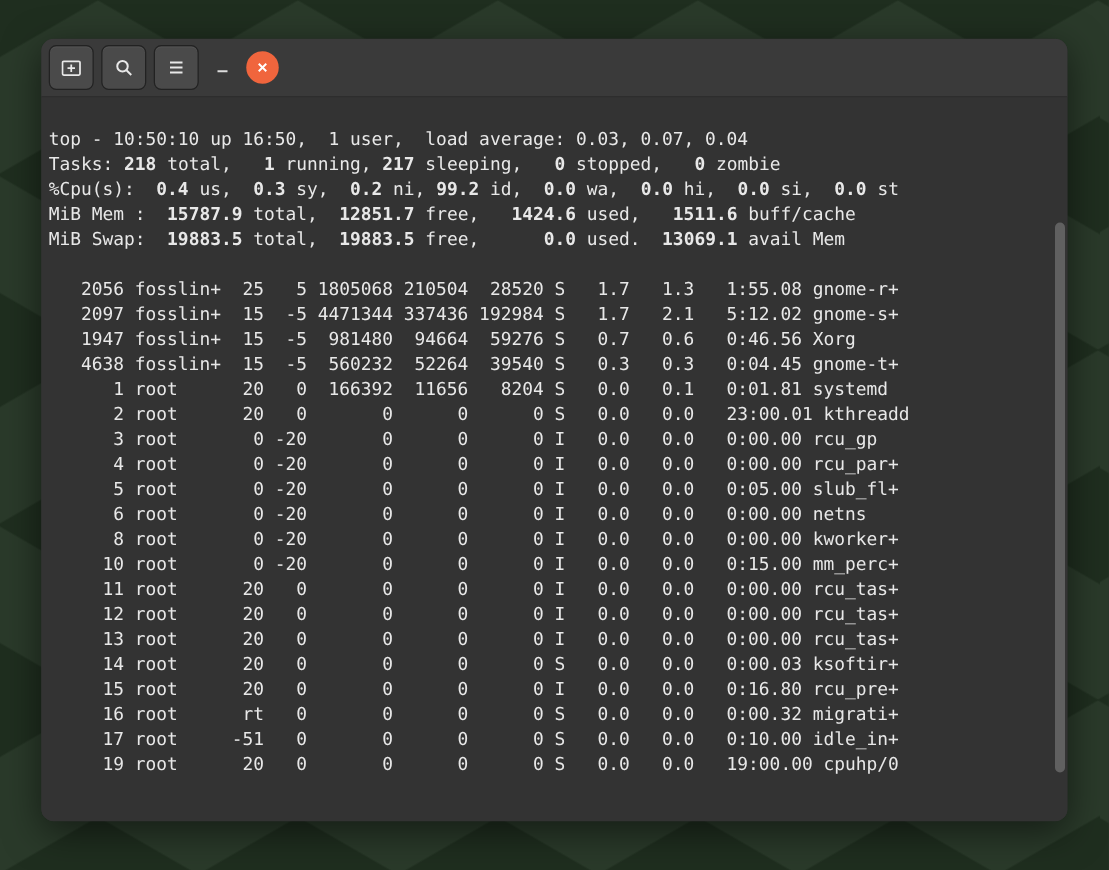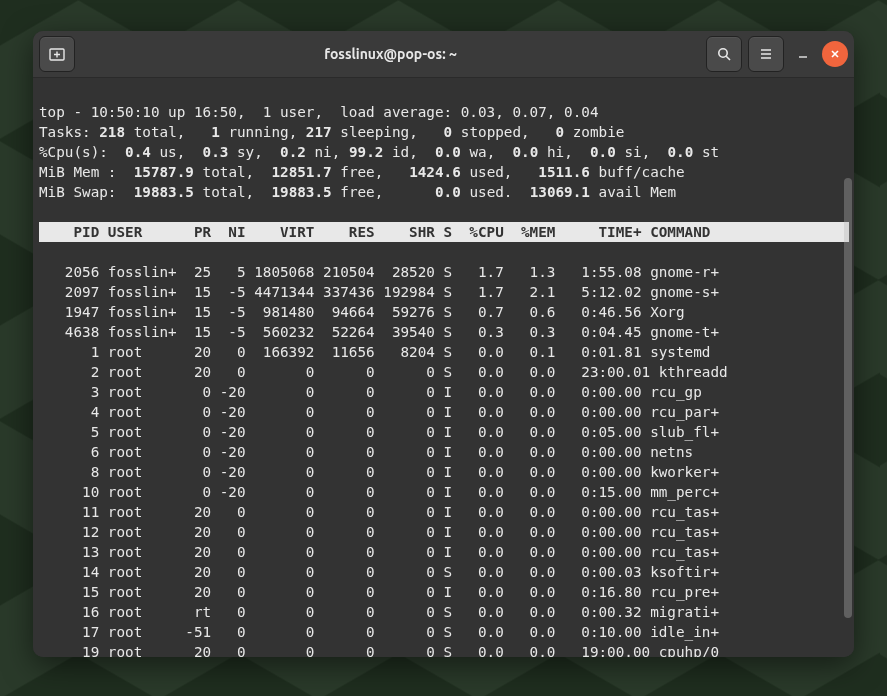--- a/index.html
+++ b/index.html
@@ -115,21 +115,20 @@
   <div class="titlebar">
     <div class="tb-left">
       <div class="tb-btn">
         <svg viewBox="0 0 16 16">
             <rect x="1" y="3" width="14" height="11" rx="1" fill="none" stroke="#e8e8e8" stroke-width="1.4"></rect>
             <line x1="8" y1="5.5" x2="8" y2="11.5" stroke="#e8e8e8" stroke-width="1.4"></line>
             <line x1="5" y1="8.5" x2="11" y2="8.5" stroke="#e8e8e8" stroke-width="1.4"></line>
           </svg>
       </div>
     </div>
-    <div class="tb-title">fosslinux@pop-os: ~</div>
     <div class="tb-right">
       <div class="tb-btn">
         <svg viewBox="0 0 16 16">
             <circle cx="7" cy="7" r="4.2" fill="none" stroke="#e8e8e8" stroke-width="1.6"></circle>
             <line x1="10.2" y1="10.2" x2="14" y2="14" stroke="#e8e8e8" stroke-width="1.6"></line>
           </svg>
       </div>
       <div class="tb-btn">
         <svg viewBox="0 0 16 16">
             <line x1="3" y1="4" x2="13" y2="4" stroke="#e8e8e8" stroke-width="1.6"></line>
@@ -151,21 +150,20 @@
     </div>
   </div>
 
   <div class="terminal">
 <span class="line">top - 10:50:10 up 16:50,  1 user,  load average: 0.03, 0.07, 0.04</span>
 <span class="line"><span>Tasks: </span><span class="bold">218</span><span> total,   </span><span class="bold">1</span><span> running, </span><span class="bold">217</span><span> sleeping,   </span><span class="bold">0</span><span> stopped,   </span><span class="bold">0</span><span> zombie</span></span>
 <span class="line"><span>%Cpu(s):  </span><span class="bold">0.4</span><span> us,  </span><span class="bold">0.3</span><span> sy,  </span><span class="bold">0.2</span><span> ni, </span><span class="bold">99.2</span><span> id,  </span><span class="bold">0.0</span><span> wa,  </span><span class="bold">0.0</span><span> hi,  </span><span class="bold">0.0</span><span> si,  </span><span class="bold">0.0</span><span> st</span></span>
 <span class="line"><span>MiB Mem :  </span><span class="bold">15787.9</span><span> total,  </span><span class="bold">12851.7</span><span> free,   </span><span class="bold">1424.6</span><span> used,   </span><span class="bold">1511.6</span><span> buff/cache</span></span>
 <span class="line"><span>MiB Swap:  </span><span class="bold">19883.5</span><span> total,  </span><span class="bold">19883.5</span><span> free,      </span><span class="bold">0.0</span><span> used.  </span><span class="bold">13069.1</span><span> avail Mem </span></span>
 <span class="line"> </span>
-<span class="hdr bold">    PID USER      PR  NI    VIRT    RES    SHR S  %CPU  %MEM     TIME+ COMMAND   </span>
 <div id="rows"><span class="line">   2056 fosslin+  25   5 1805068 210504  28520 S   1.7   1.3   1:55.08 gnome-r+</span>
 <span class="line">   2097 fosslin+  15  -5 4471344 337436 192984 S   1.7   2.1   5:12.02 gnome-s+</span>
 <span class="line">   1947 fosslin+  15  -5  981480  94664  59276 S   0.7   0.6   0:46.56 Xorg    </span>
 <span class="line">   4638 fosslin+  15  -5  560232  52264  39540 S   0.3   0.3   0:04.45 gnome-t+</span>
 <span class="line">      1 root      20   0  166392  11656   8204 S   0.0   0.1   0:01.81 systemd </span>
 <span class="line">      2 root      20   0       0      0      0 S   0.0   0.0   23:00.01 kthreadd</span>
 <span class="line">      3 root       0 -20       0      0      0 I   0.0   0.0   0:00.00 rcu_gp  </span>
 <span class="line">      4 root       0 -20       0      0      0 I   0.0   0.0   0:00.00 rcu_par+</span>
 <span class="line">      5 root       0 -20       0      0      0 I   0.0   0.0   0:05.00 slub_fl+</span>
 <span class="line">      6 root       0 -20       0      0      0 I   0.0   0.0   0:00.00 netns   </span>

